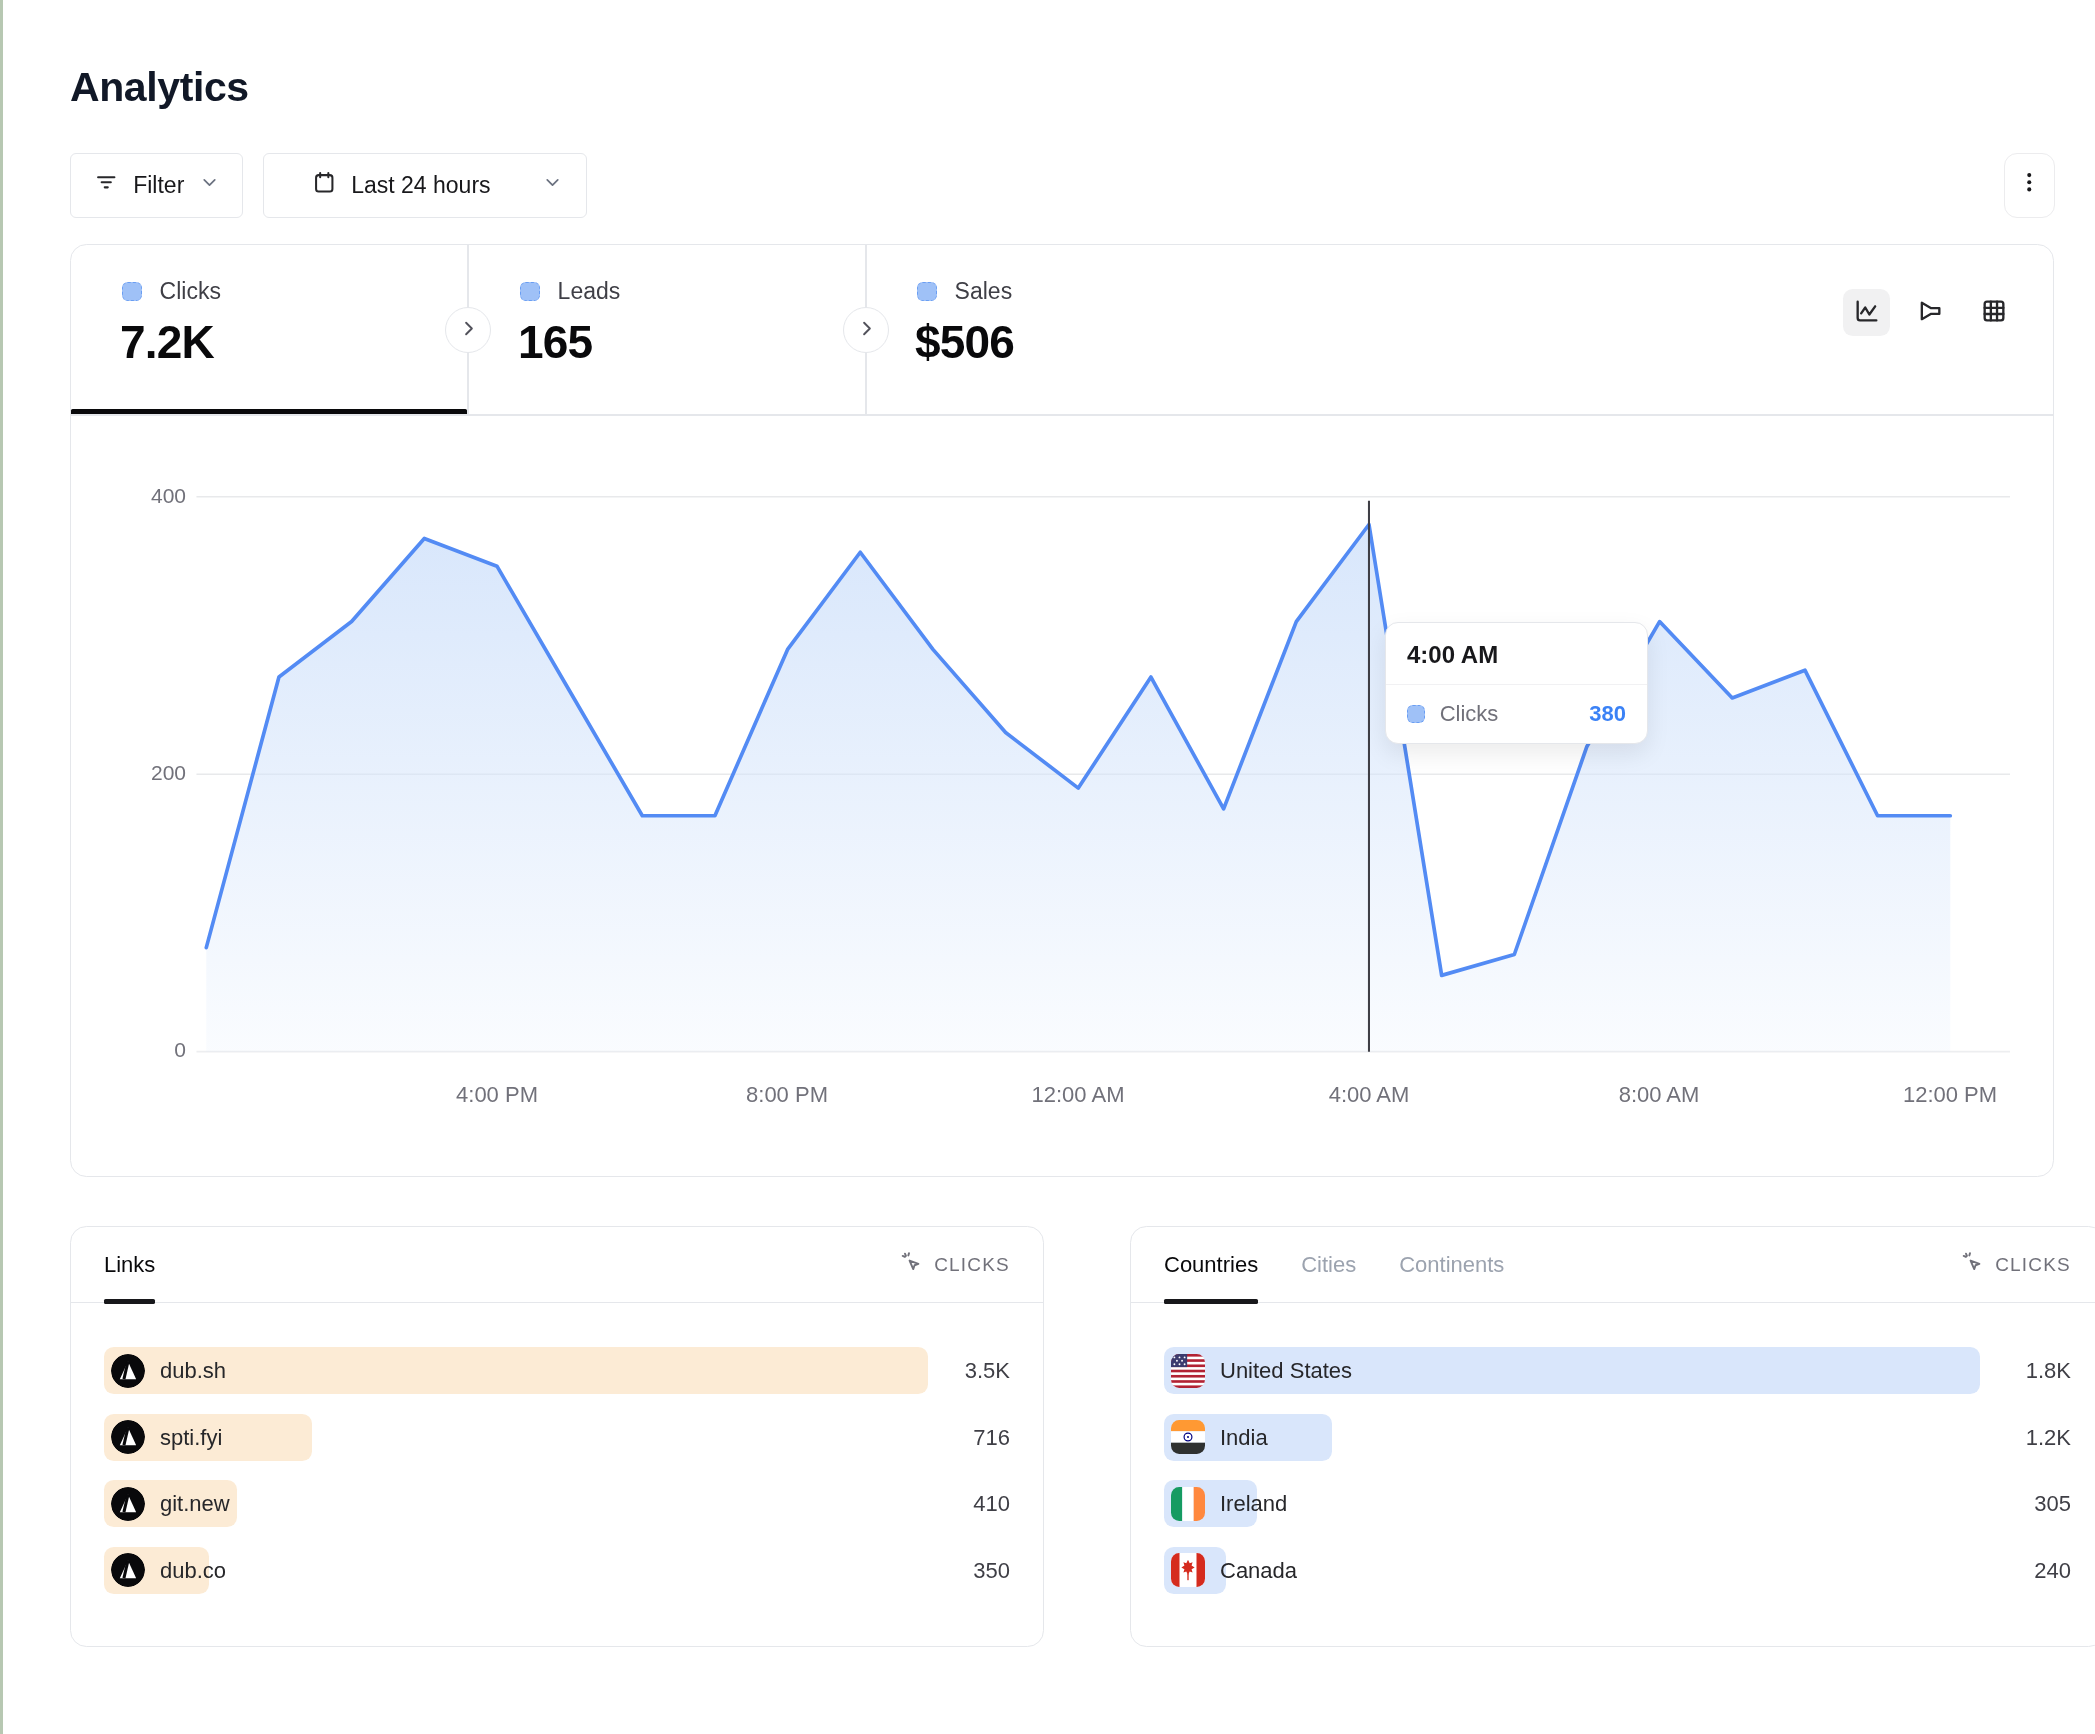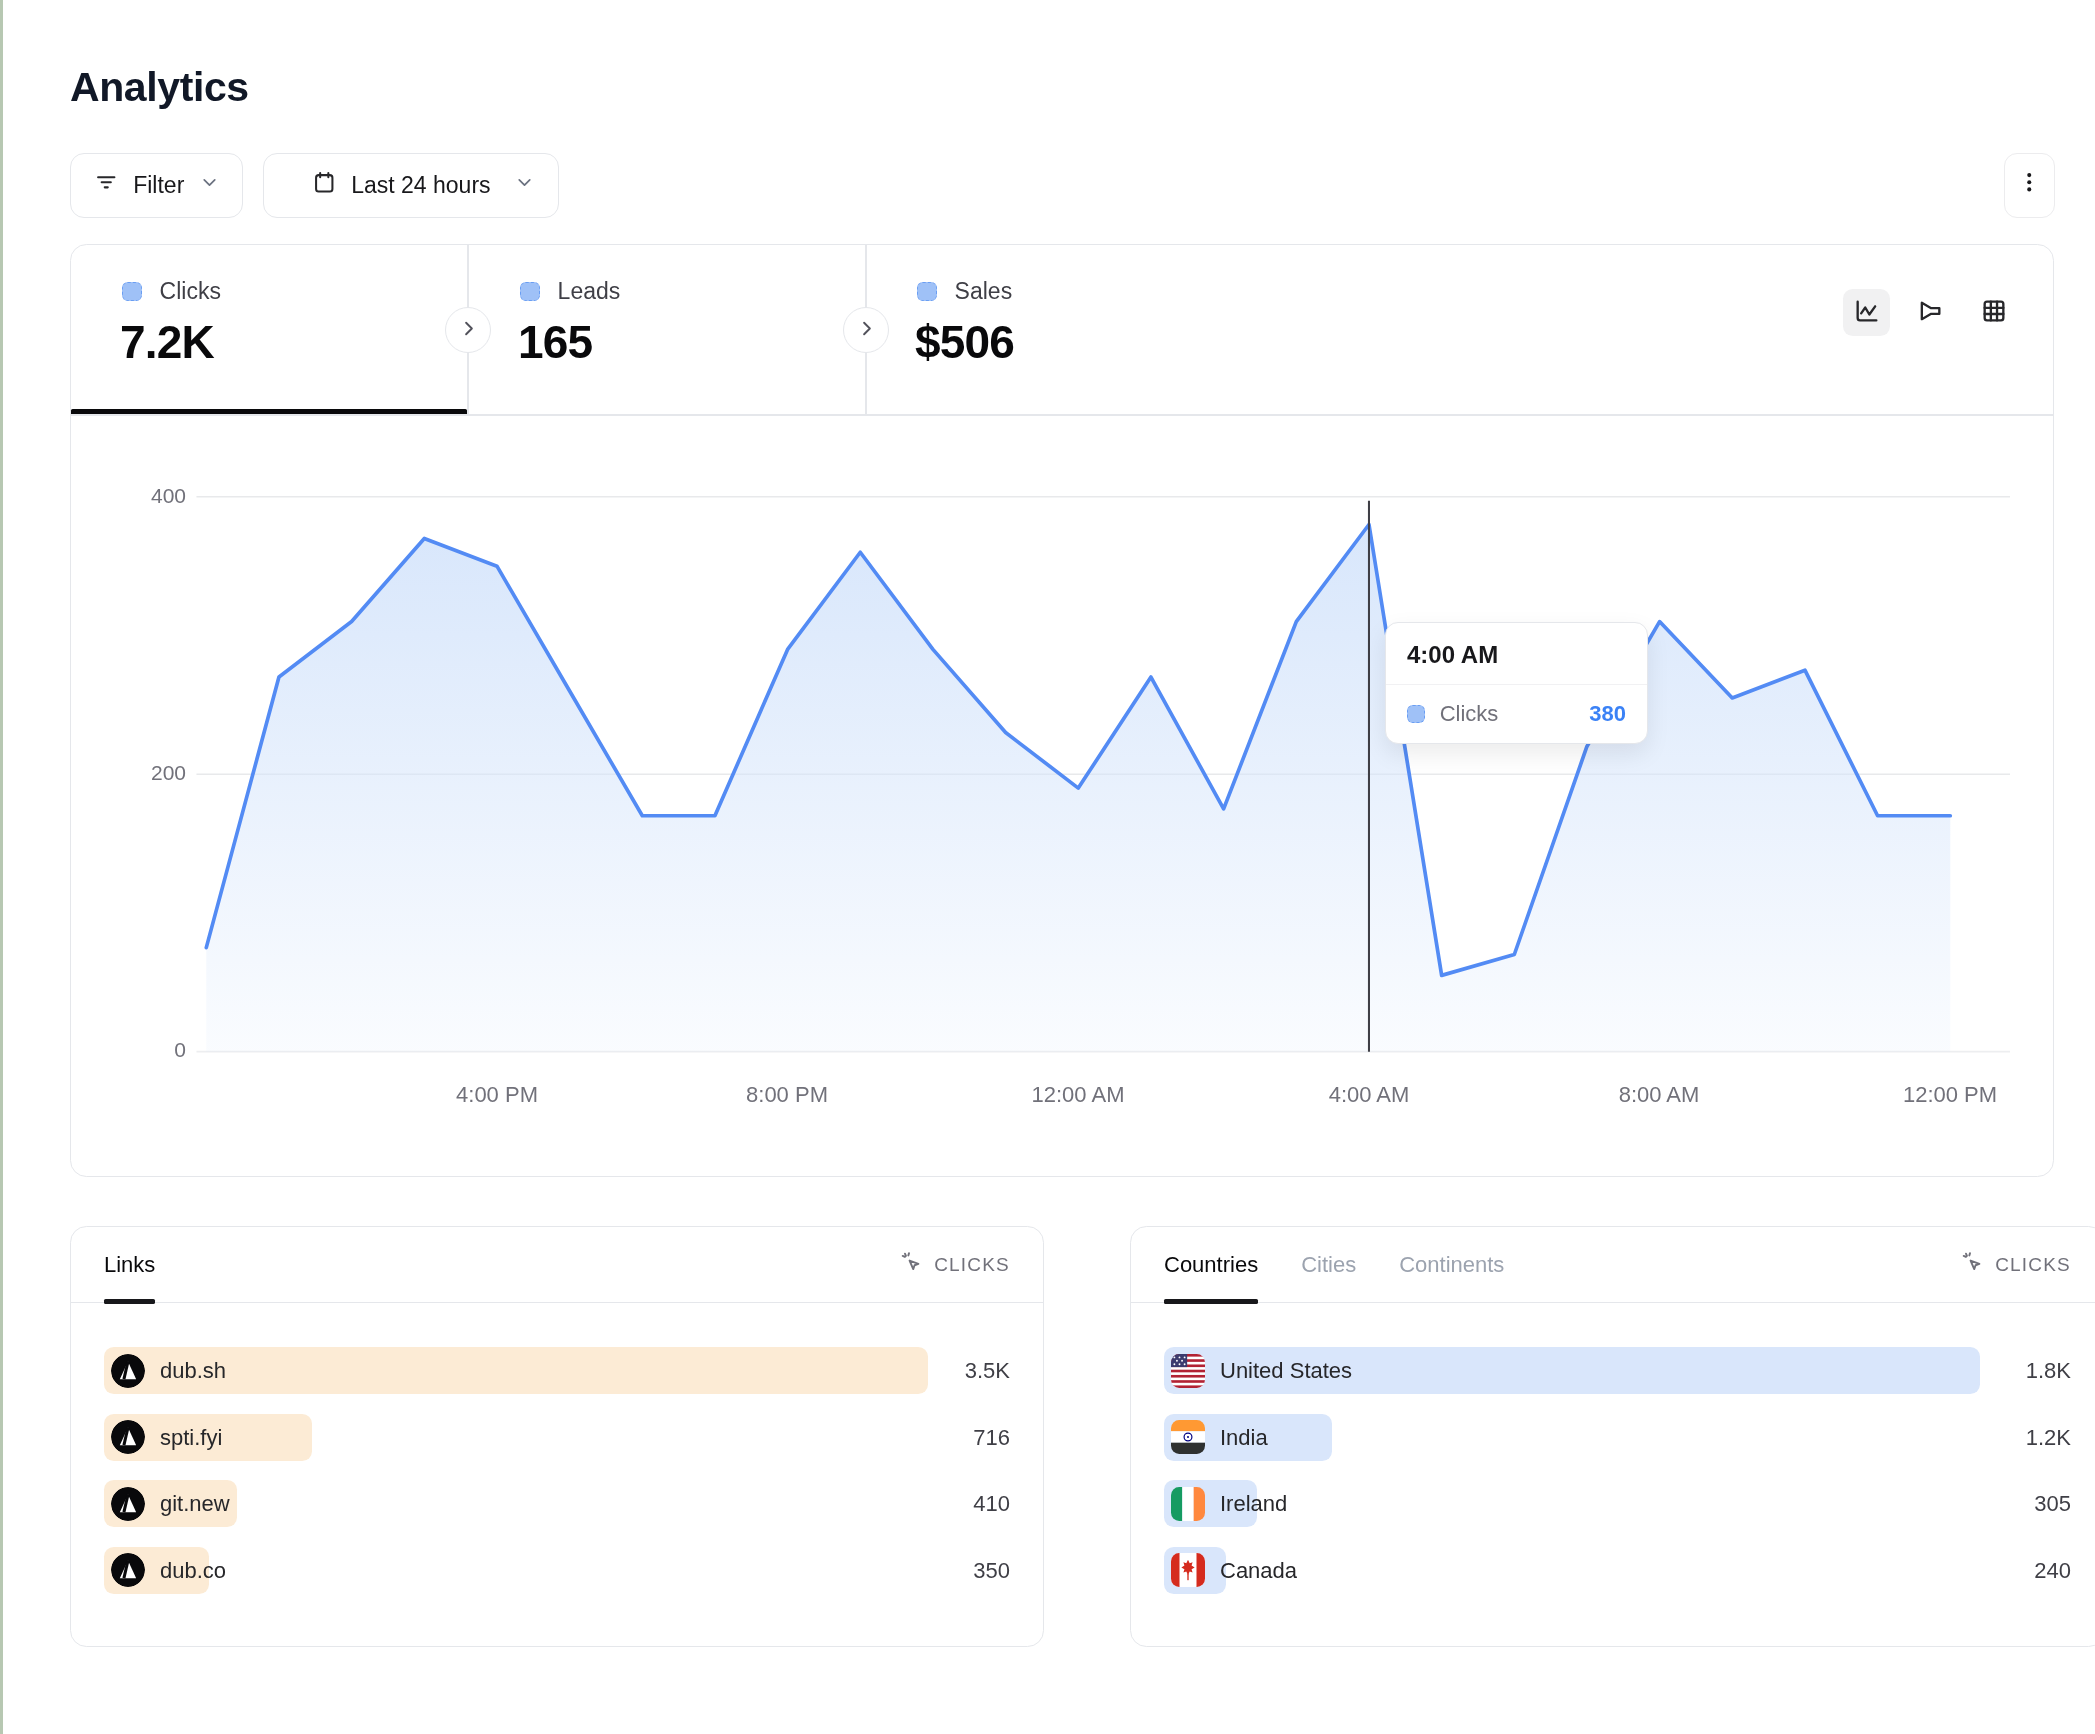--- a/index.html
+++ b/index.html
@@ -7,25 +7,25 @@
     --links-bar:#FCEBD5; --countries-bar:#D9E6FB; --muted:#71717A; --ink:#18181B;
   }
   *{box-sizing:border-box;margin:0;padding:0;}
   html,body{background:#fff;}
   #app{position:relative;width:2096px;height:1735px;background:#fff;overflow:hidden;
        font-family:"Liberation Sans","DejaVu Sans",sans-serif;color:var(--ink);}
   #edge{position:absolute;left:0;top:0;width:2.5px;height:1735px;background:#B7C8B2;}
   .page-title{position:absolute;left:70px;top:64px;font-size:41px;font-weight:700;color:#111827;letter-spacing:-0.4px;}
 
   .btn{position:absolute;top:153px;height:65px;display:flex;align-items:center;gap:14.7px;
-       border:1.6px solid var(--border);border-radius:14px;background:#fff;padding:0 23px;
+       border:1.6px solid var(--border);border-radius:6px;background:#fff;padding:0 23px;
        font-size:23px;color:var(--ink);cursor:pointer;}
   .btn svg{flex:0 0 auto;}
   #filter-btn{left:70px;width:173px;}
-  #date-btn{left:263px;width:296px;padding-left:48px;}
+  #date-btn{left:263px;width:324px;padding-left:48px;}
   #date-btn .chev{margin-left:auto;}
   #menu-btn{left:2004px;width:51px;padding:0;justify-content:center;border-color:#ECECEE;border-radius:13px;}
 
   .card{position:absolute;background:#fff;border:1.6px solid var(--border);}
   #main-card{left:70px;top:244px;width:1984px;height:933px;border-radius:16.4px;}
   .stats-divider-h{position:absolute;left:0;right:0;top:169px;height:1.6px;background:var(--border);}
   .stats-divider-v{position:absolute;top:0;width:1.6px;height:169px;background:var(--border);}
   .stat{position:absolute;top:0;height:169px;}
   .stat .legend-row{position:absolute;left:51px;top:33px;display:flex;align-items:center;gap:18px;}
   .legend-square{width:19.6px;height:19.6px;border-radius:5.7px;background:var(--legend-fill);

